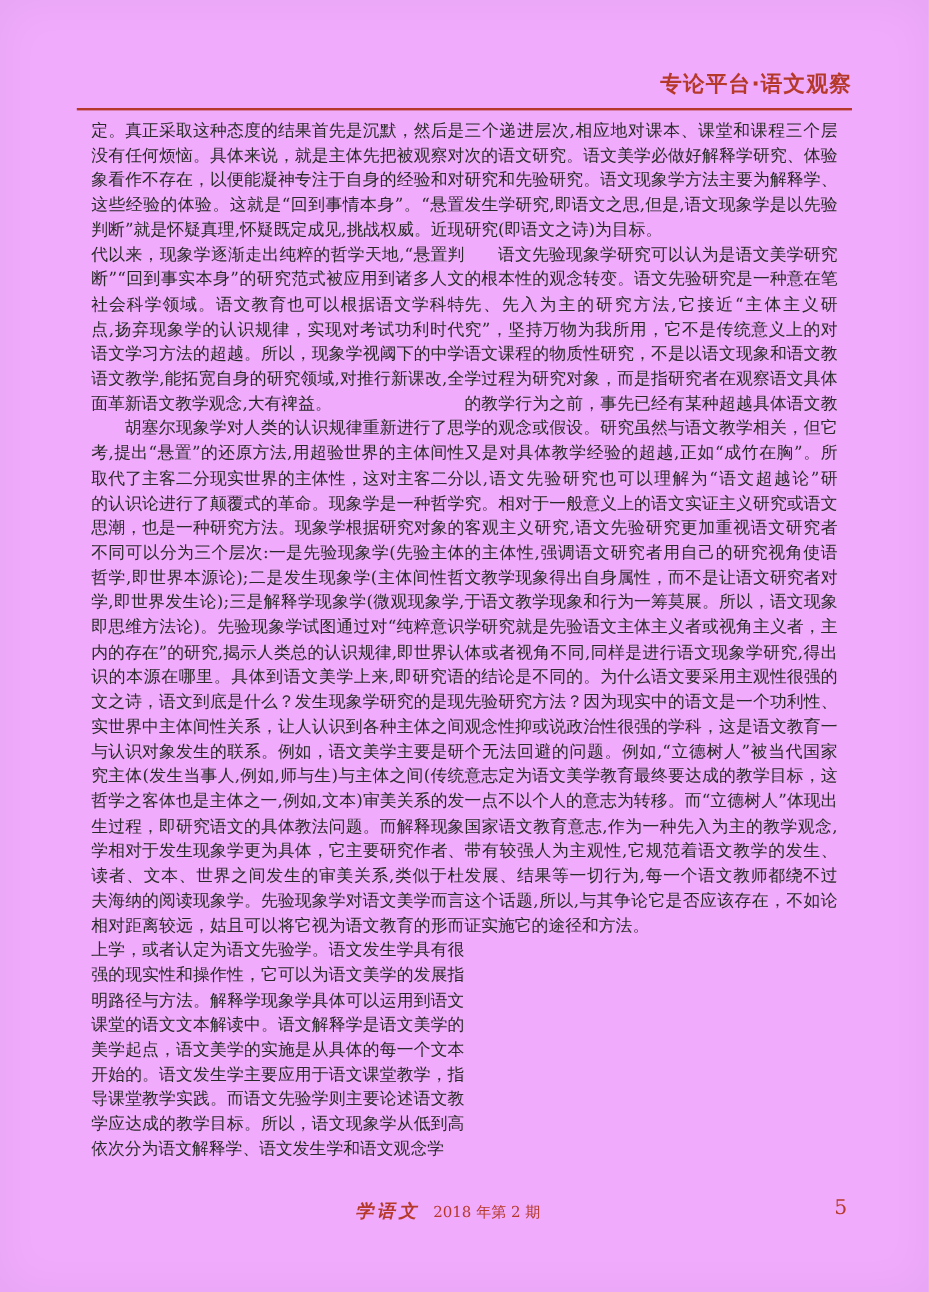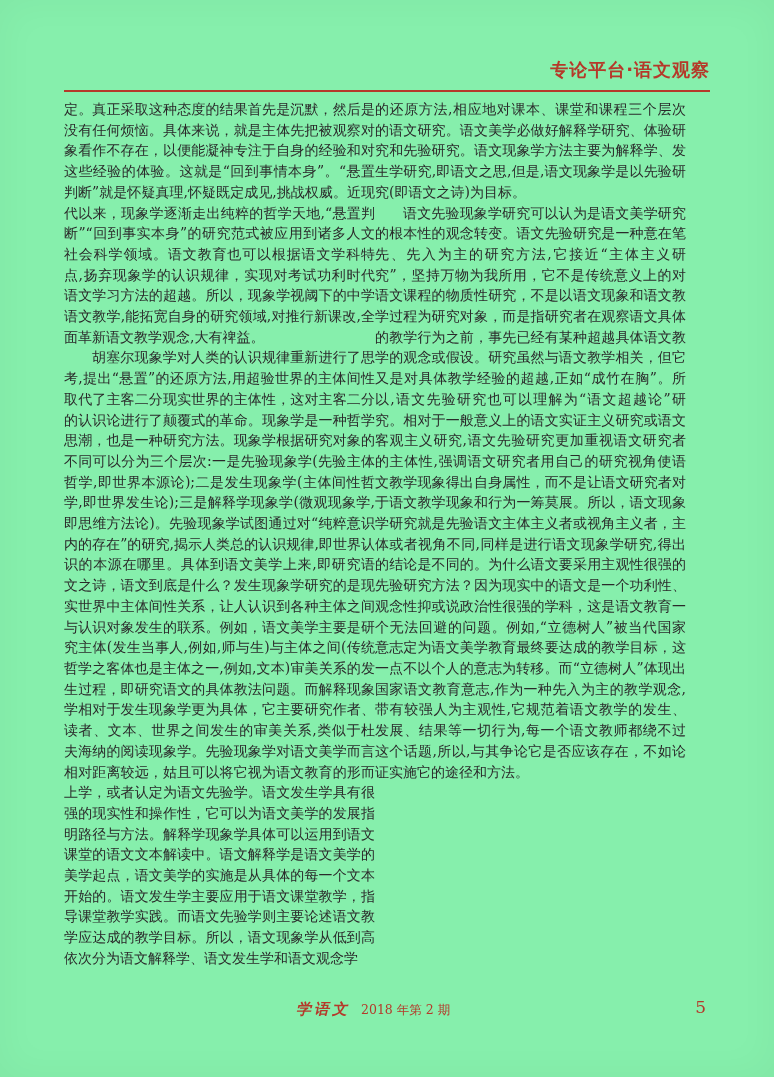--- a/index.html
+++ b/index.html
@@ -4,21 +4,21 @@
 <style>
   html,body{margin:0;padding:0;}
   body{
     background:#e8e6e2;
     font-family:"DejaVu Serif","Liberation Serif",serif;
   }
   .page{
     position:relative;
     width:774px;height:1077px;
     margin:0 auto;
-    background:#86efac;
+    background:#f0abfc;
     box-shadow:inset 0 0 40px rgba(0,0,0,.04);
     overflow:hidden;
     color:#262626;
   }
   .page-inner{
     position:absolute;
     left:64px;top:0;
     width:646px;height:1077px;
   }
   
@@ -39,21 +39,21 @@
     top:90px;left:0;right:0;
     height:2px;
     background:#b5392a;
   }
   
   .columns{
     position:absolute;
     top:99px;left:0;
     width:646px;
     display:flex;
-    justify-content:flex-start;
+    justify-content:center;
   }
   .col{
     width:311px;
     font-size:14px;
     line-height:20.7px;
     text-align:justify;
     text-justify:inter-ideograph;
     color:#2a2a2a;
   }
   .col p{margin:0;}
@@ -106,21 +106,21 @@
     </div>
     <div class="red-rule"></div>
 
     <div class="columns">
       <div class="col">
         <p>定。真正采取这种态度的结果首先是沉默，然后是没有任何烦恼。具体来说，就是主体先把被观察对象看作不存在，以便能凝神专注于自身的经验和对这些经验的体验。这就是“回到事情本身”。“悬置判断”就是怀疑真理,怀疑既定成见,挑战权威。近现代以来，现象学逐渐走出纯粹的哲学天地,“悬置判断”“回到事实本身”的研究范式被应用到诸多人文社会科学领域。语文教育也可以根据语文学科特点,扬弃现象学的认识规律，实现对考试功利时代语文学习方法的超越。所以，现象学视阈下的中学语文教学,能拓宽自身的研究领域,对推行新课改,全面革新语文教学观念,大有禆益。</p>
         <p class="indent">胡塞尔现象学对人类的认识规律重新进行了思考,提出“悬置”的还原方法,用超验世界的主体间性取代了主客二分现实世界的主体性，这对主客二分的认识论进行了颠覆式的革命。现象学是一种哲学思潮，也是一种研究方法。现象学根据研究对象的不同可以分为三个层次:一是先验现象学(先验主体哲学,即世界本源论);二是发生现象学(主体间性哲学,即世界发生论);三是解释学现象学(微观现象学,即思维方法论)。先验现象学试图通过对“纯粹意识内的存在”的研究,揭示人类总的认识规律,即世界认识的本源在哪里。具体到语文美学上来,即研究语文之诗，语文到底是什么？发生现象学研究的是现实世界中主体间性关系，让人认识到各种主体之间与认识对象发生的联系。例如，语文美学主要是研究主体(发生当事人,例如,师与生)与主体之间(传统哲学之客体也是主体之一,例如,文本)审美关系的发生过程，即研究语文的具体教法问题。而解释现象学相对于发生现象学更为具体，它主要研究作者、读者、文本、世界之间发生的审美关系,类似于杜夫海纳的阅读现象学。先验现象学对语文美学而言相对距离较远，姑且可以将它视为语文教育的形而上学，或者认定为语文先验学。语文发生学具有很强的现实性和操作性，它可以为语文美学的发展指明路径与方法。解释学现象学具体可以运用到语文课堂的语文文本解读中。语文解释学是语文美学的美学起点，语文美学的实施是从具体的每一个文本开始的。语文发生学主要应用于语文课堂教学，指导课堂教学实践。而语文先验学则主要论述语文教学应达成的教学目标。所以，语文现象学从低到高依次分为语文解释学、语文发生学和语文观念学</p>
       </div>
 
       <div class="col">
-        <p>的还原方法,相应地对课本、课堂和课程三个层次的语文研究。语文美学必做好解释学研究、体验研究和先验研究。语文现象学方法主要为解释学、发生学研究,即语文之思,但是,语文现象学是以先验研究(即语文之诗)为目标。</p>
+        <p>三个递进层次,相应地对课本、课堂和课程三个层次的语文研究。语文美学必做好解释学研究、体验研究和先验研究。语文现象学方法主要为解释学、发生学研究,即语文之思,但是,语文现象学是以先验研究(即语文之诗)为目标。</p>
         <p class="indent">语文先验现象学研究可以认为是语文美学研究的根本性的观念转变。语文先验研究是一种意在笔先、先入为主的研究方法,它接近“主体主义研究”，坚持万物为我所用，它不是传统意义上的对语文课程的物质性研究，不是以语文现象和语文教学过程为研究对象，而是指研究者在观察语文具体的教学行为之前，事先已经有某种超越具体语文教学的观念或假设。研究虽然与语文教学相关，但它又是对具体教学经验的超越,正如“成竹在胸”。所以,语文先验研究也可以理解为“语文超越论”研究。相对于一般意义上的语文实证主义研究或语文客观主义研究,语文先验研究更加重视语文研究者的主体性,强调语文研究者用自己的研究视角使语文教学现象得出自身属性，而不是让语文研究者对于语文教学现象和行为一筹莫展。所以，语文现象学研究就是先验语文主体主义者或视角主义者，主体或者视角不同,同样是进行语文现象学研究,得出的结论是不同的。为什么语文要采用主观性很强的先验研究方法？因为现实中的语文是一个功利性、观念性抑或说政治性很强的学科，这是语文教育一个无法回避的问题。例如,“立德树人”被当代国家意志定为语文美学教育最终要达成的教学目标，这一点不以个人的意志为转移。而“立德树人”体现出国家语文教育意志,作为一种先入为主的教学观念,带有较强人为主观性,它规范着语文教学的发生、发展、结果等一切行为,每一个语文教师都绕不过这个话题,所以,与其争论它是否应该存在，不如论证实施它的途径和方法。</p>
       </div>
     </div>
 
     <div class="footer">
       <div class="footer-center">
         <span class="journal-name">学语文</span><span class="issue-info">2018 年第 2 期</span>
       </div>
       <span class="page-number">5</span>
     </div>

